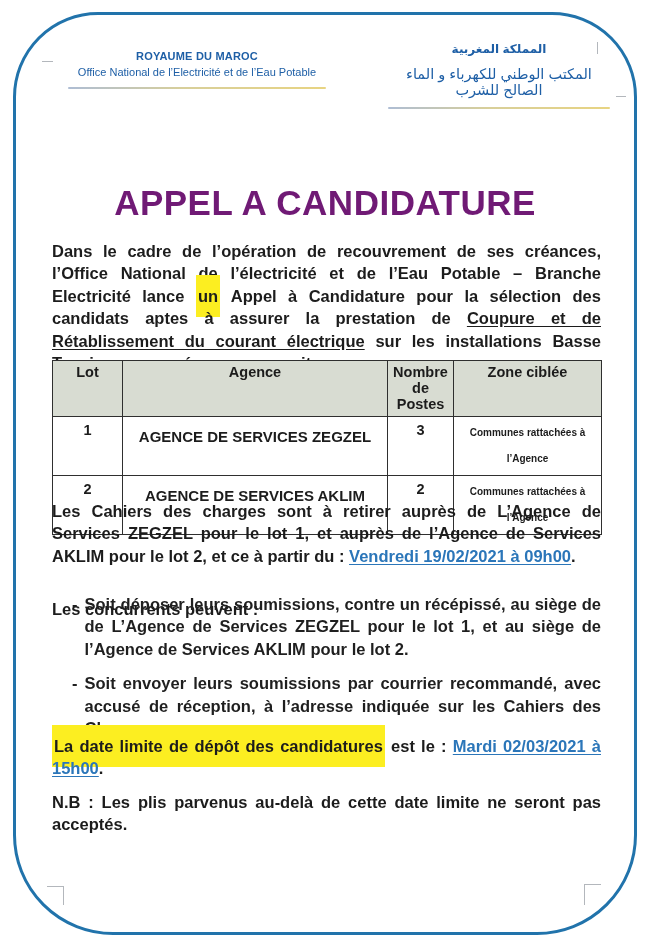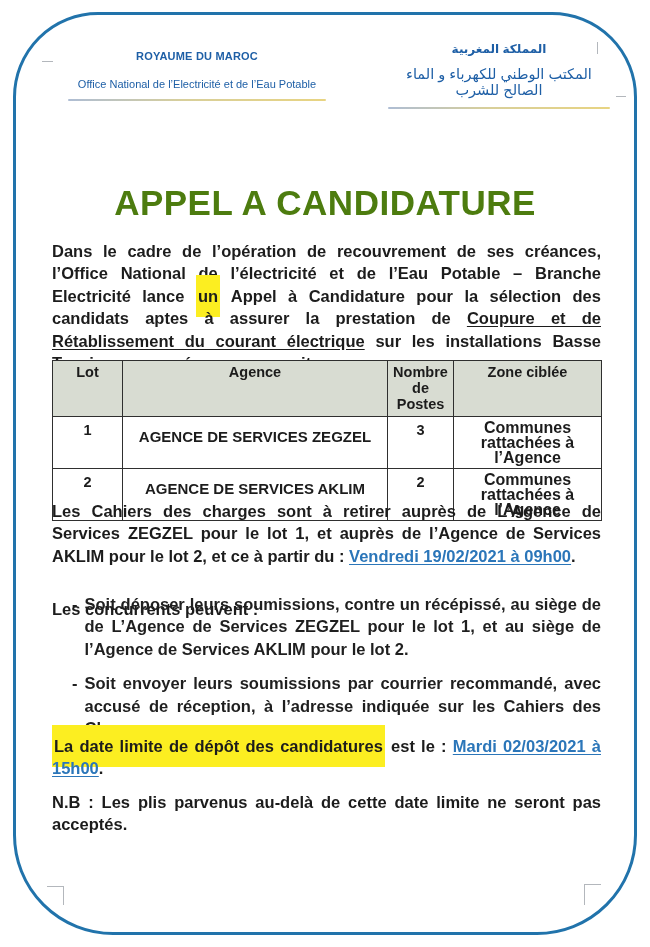--- a/index.html
+++ b/index.html
@@ -20,31 +20,31 @@
   .mark-dash-tl{left:42px;top:61px;width:11px;border-top:1px solid #b3b7bc;}
   .mark-tick-tr{left:597px;top:42px;height:12px;border-left:1px solid #b3b7bc;}
   .mark-dash-tr{left:616px;top:96px;width:10px;border-top:1px solid #b3b7bc;}
   .mark-bl{left:47px;top:886px;width:16px;height:18px;border-top:1px solid #b3b7bc;border-right:1px solid #b3b7bc;}
   .mark-br{left:584px;top:884px;width:16px;height:20px;border-top:1px solid #b3b7bc;border-left:1px solid #b3b7bc;}
 
   
   .hdr-left{position:absolute;left:68px;top:50px;width:258px;text-align:center;color:#1e5fa6;}
   .hdr-right{position:absolute;left:388px;top:42px;width:222px;text-align:center;color:#1e5fa6;direction:rtl;}
   .hdr-l1{font-size:11px;font-weight:700;letter-spacing:.2px;}
-  .hdr-l2{font-size:11px;margin-top:16px;}
+  .hdr-l2{font-size:11px;margin-top:4px;}
   .hdr-rule{height:2px;margin-top:9px;background:linear-gradient(to right,#aebdd4 0%,#d8cf9a 45%,#e8d482 100%);border-radius:1px;}
   .hdr-l3{font-size:11px;font-weight:700;margin-top:24px;}
   .hdr-right .hdr-l1{font-size:12px;}
   .hdr-right .hdr-l2{font-size:14.5px;margin-top:10px;}
   .hdr-right .hdr-l3{font-size:14px;margin-top:20px;}
 
   
   .title{
     position:absolute;top:183px;left:0;right:0;text-align:center;
-    font-size:35px;font-weight:700;color:#4d7c0f;letter-spacing:.5px;
+    font-size:35px;font-weight:700;color:#701a75;letter-spacing:.5px;
   }
 
   
   .para{
     position:absolute;left:52px;width:549px;
     font-size:16.5px;line-height:22.4px;font-weight:600;
     text-align:justify;color:#1c1c1c;
   }
   .hl{background:#fcee21;padding:12px 2px;margin-top:24px;}
   .ul{text-decoration:underline;text-underline-offset:2px;}
@@ -65,21 +65,21 @@
     position:absolute;left:52px;top:360px;width:549px;
     border-collapse:collapse;table-layout:fixed;
     font-size:14.5px;font-weight:600;color:#1c1c1c;
   }
   .lots-table th,.lots-table td{
     border:1.6px solid #2f2f2f;text-align:center;vertical-align:top;
     padding:3px 4px;
   }
   .lots-table th{background:#d8dcd2;font-weight:700;height:49px;}
   .lots-table td{height:31px;}
-  .lots-table .zone-cell{font-size:16px;line-height:15px;}
+  .lots-table .zone-cell{font-size:10px;line-height:26px;}
   .lots-table .agence-cell{font-size:15px;padding-top:11px;}
   .lots-table .lot-cell,.lots-table .postes-cell{padding-top:5px;}
 </style>
 </head>
 <body>
 
 <div class="frame"></div>
 <div class="mark mark-dash-tl"></div>
 <div class="mark mark-tick-tr"></div>
 <div class="mark mark-dash-tr"></div>

